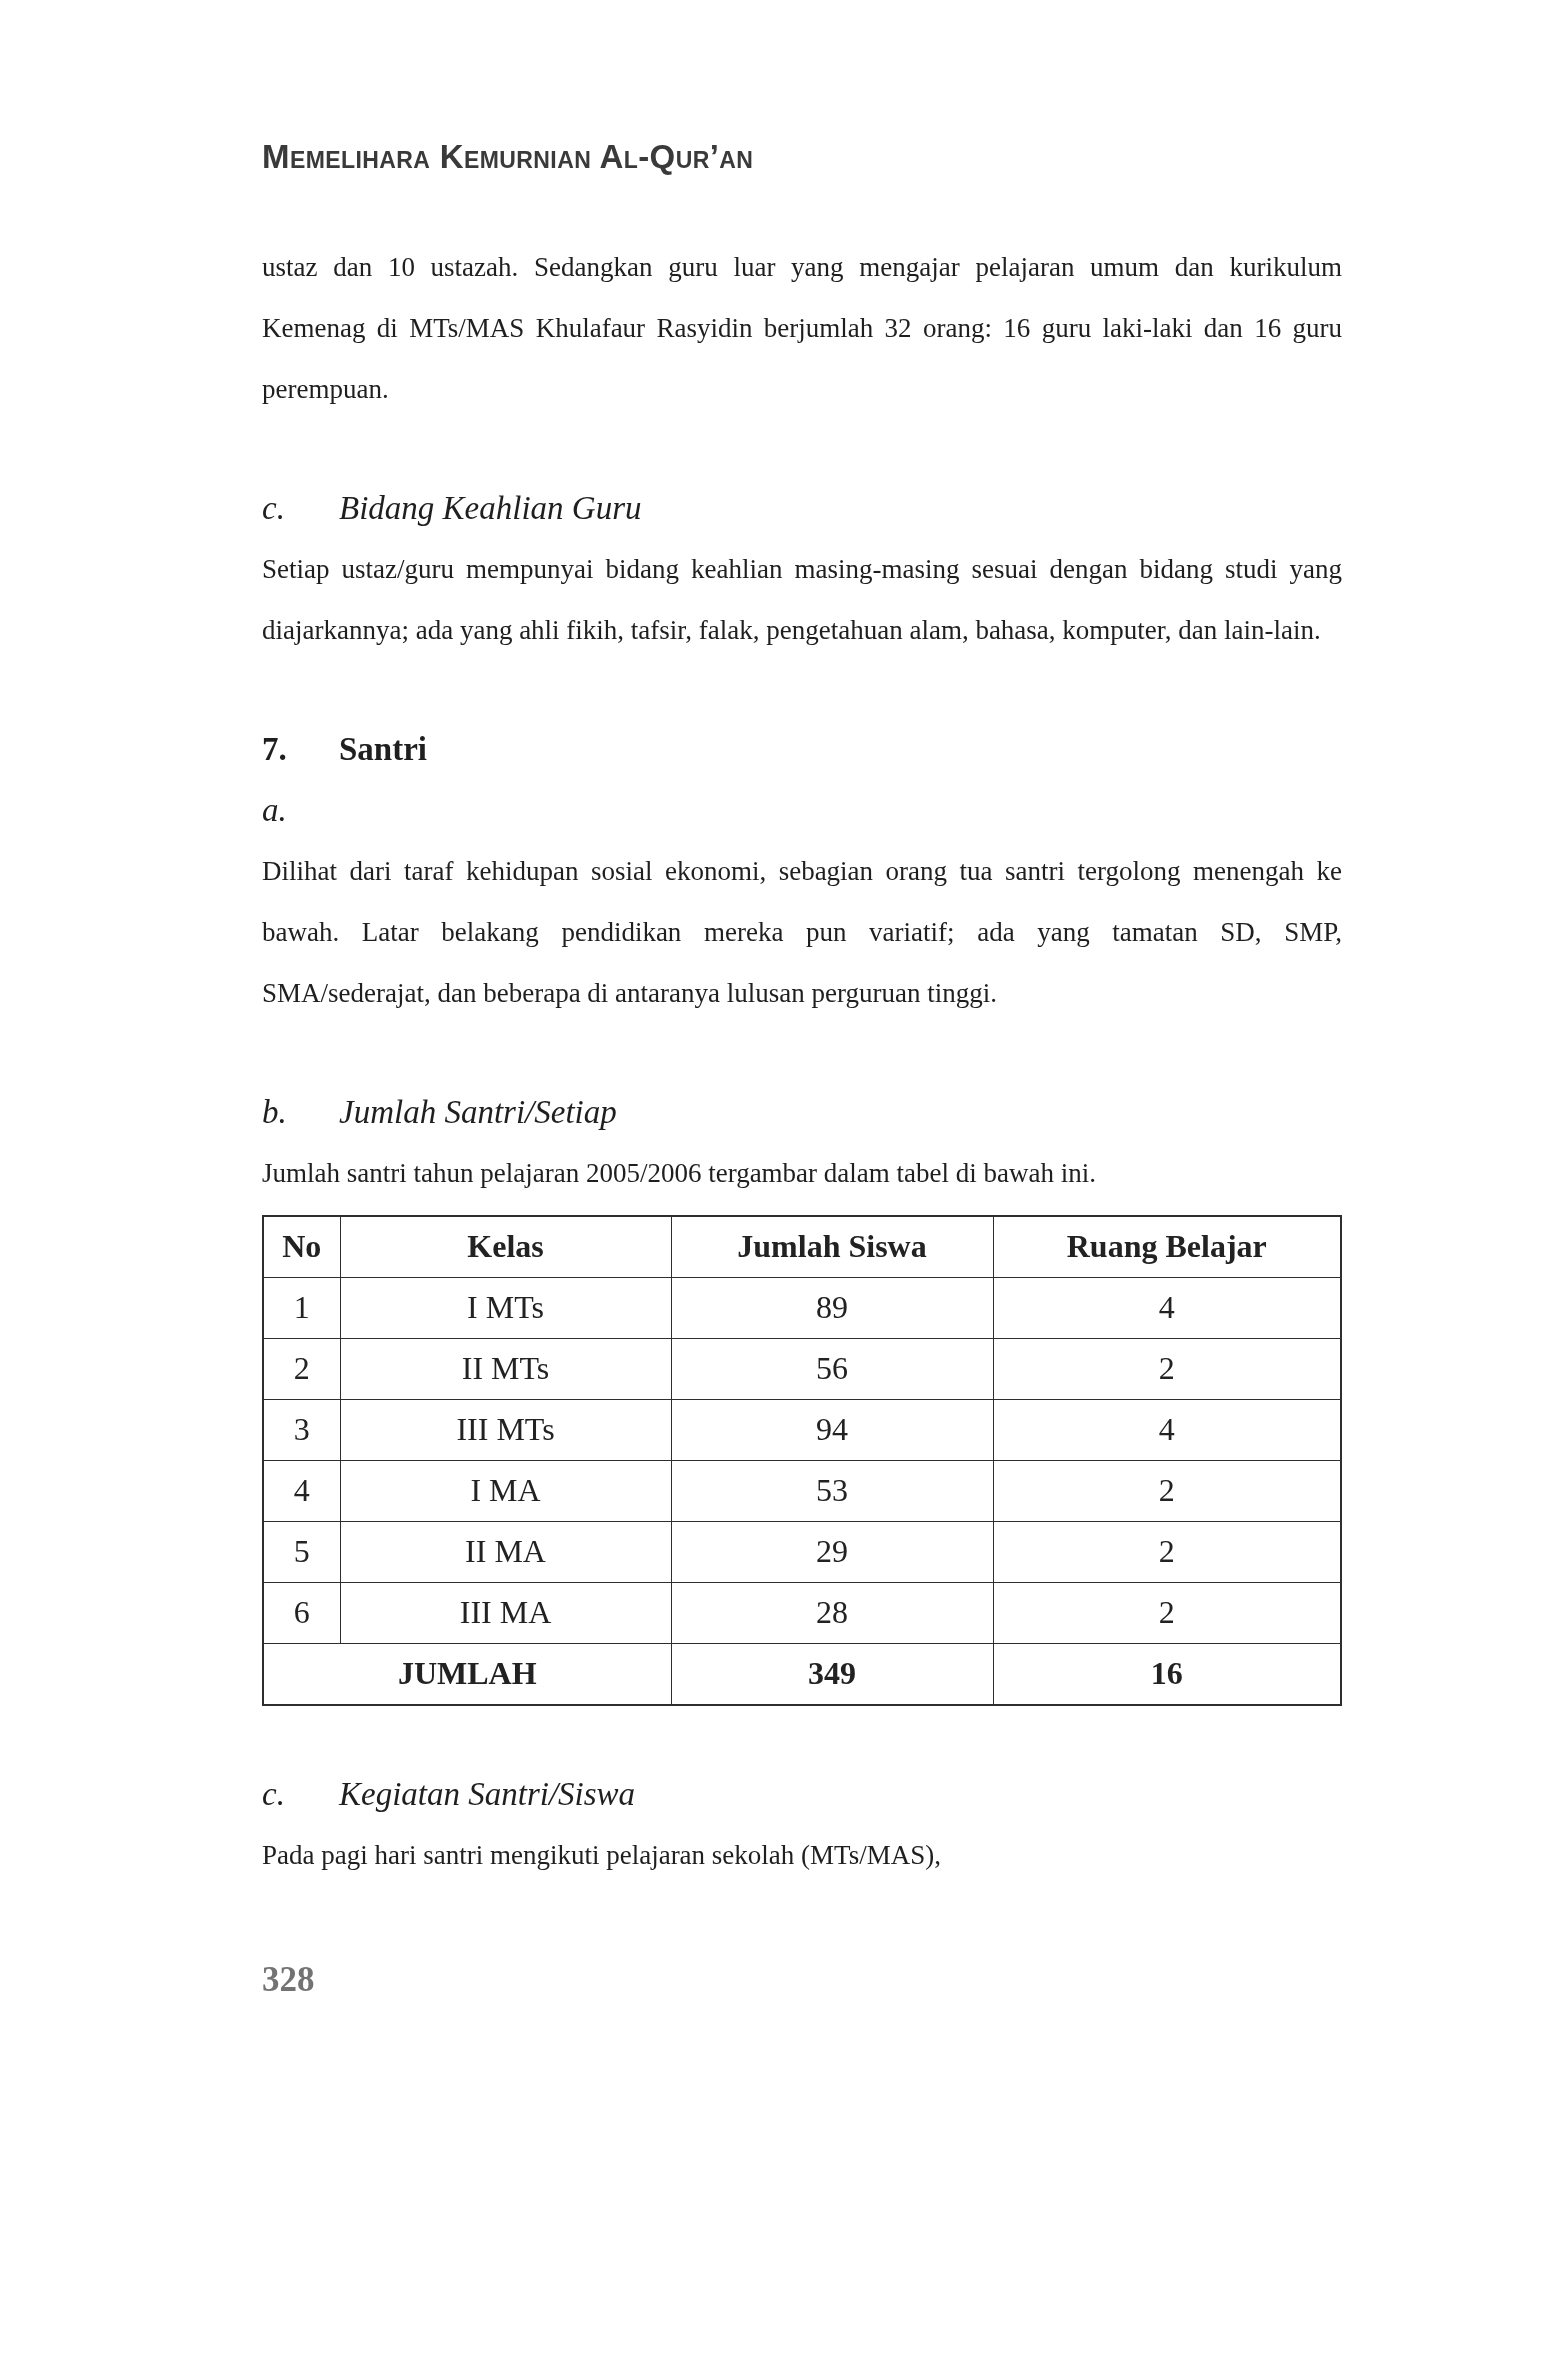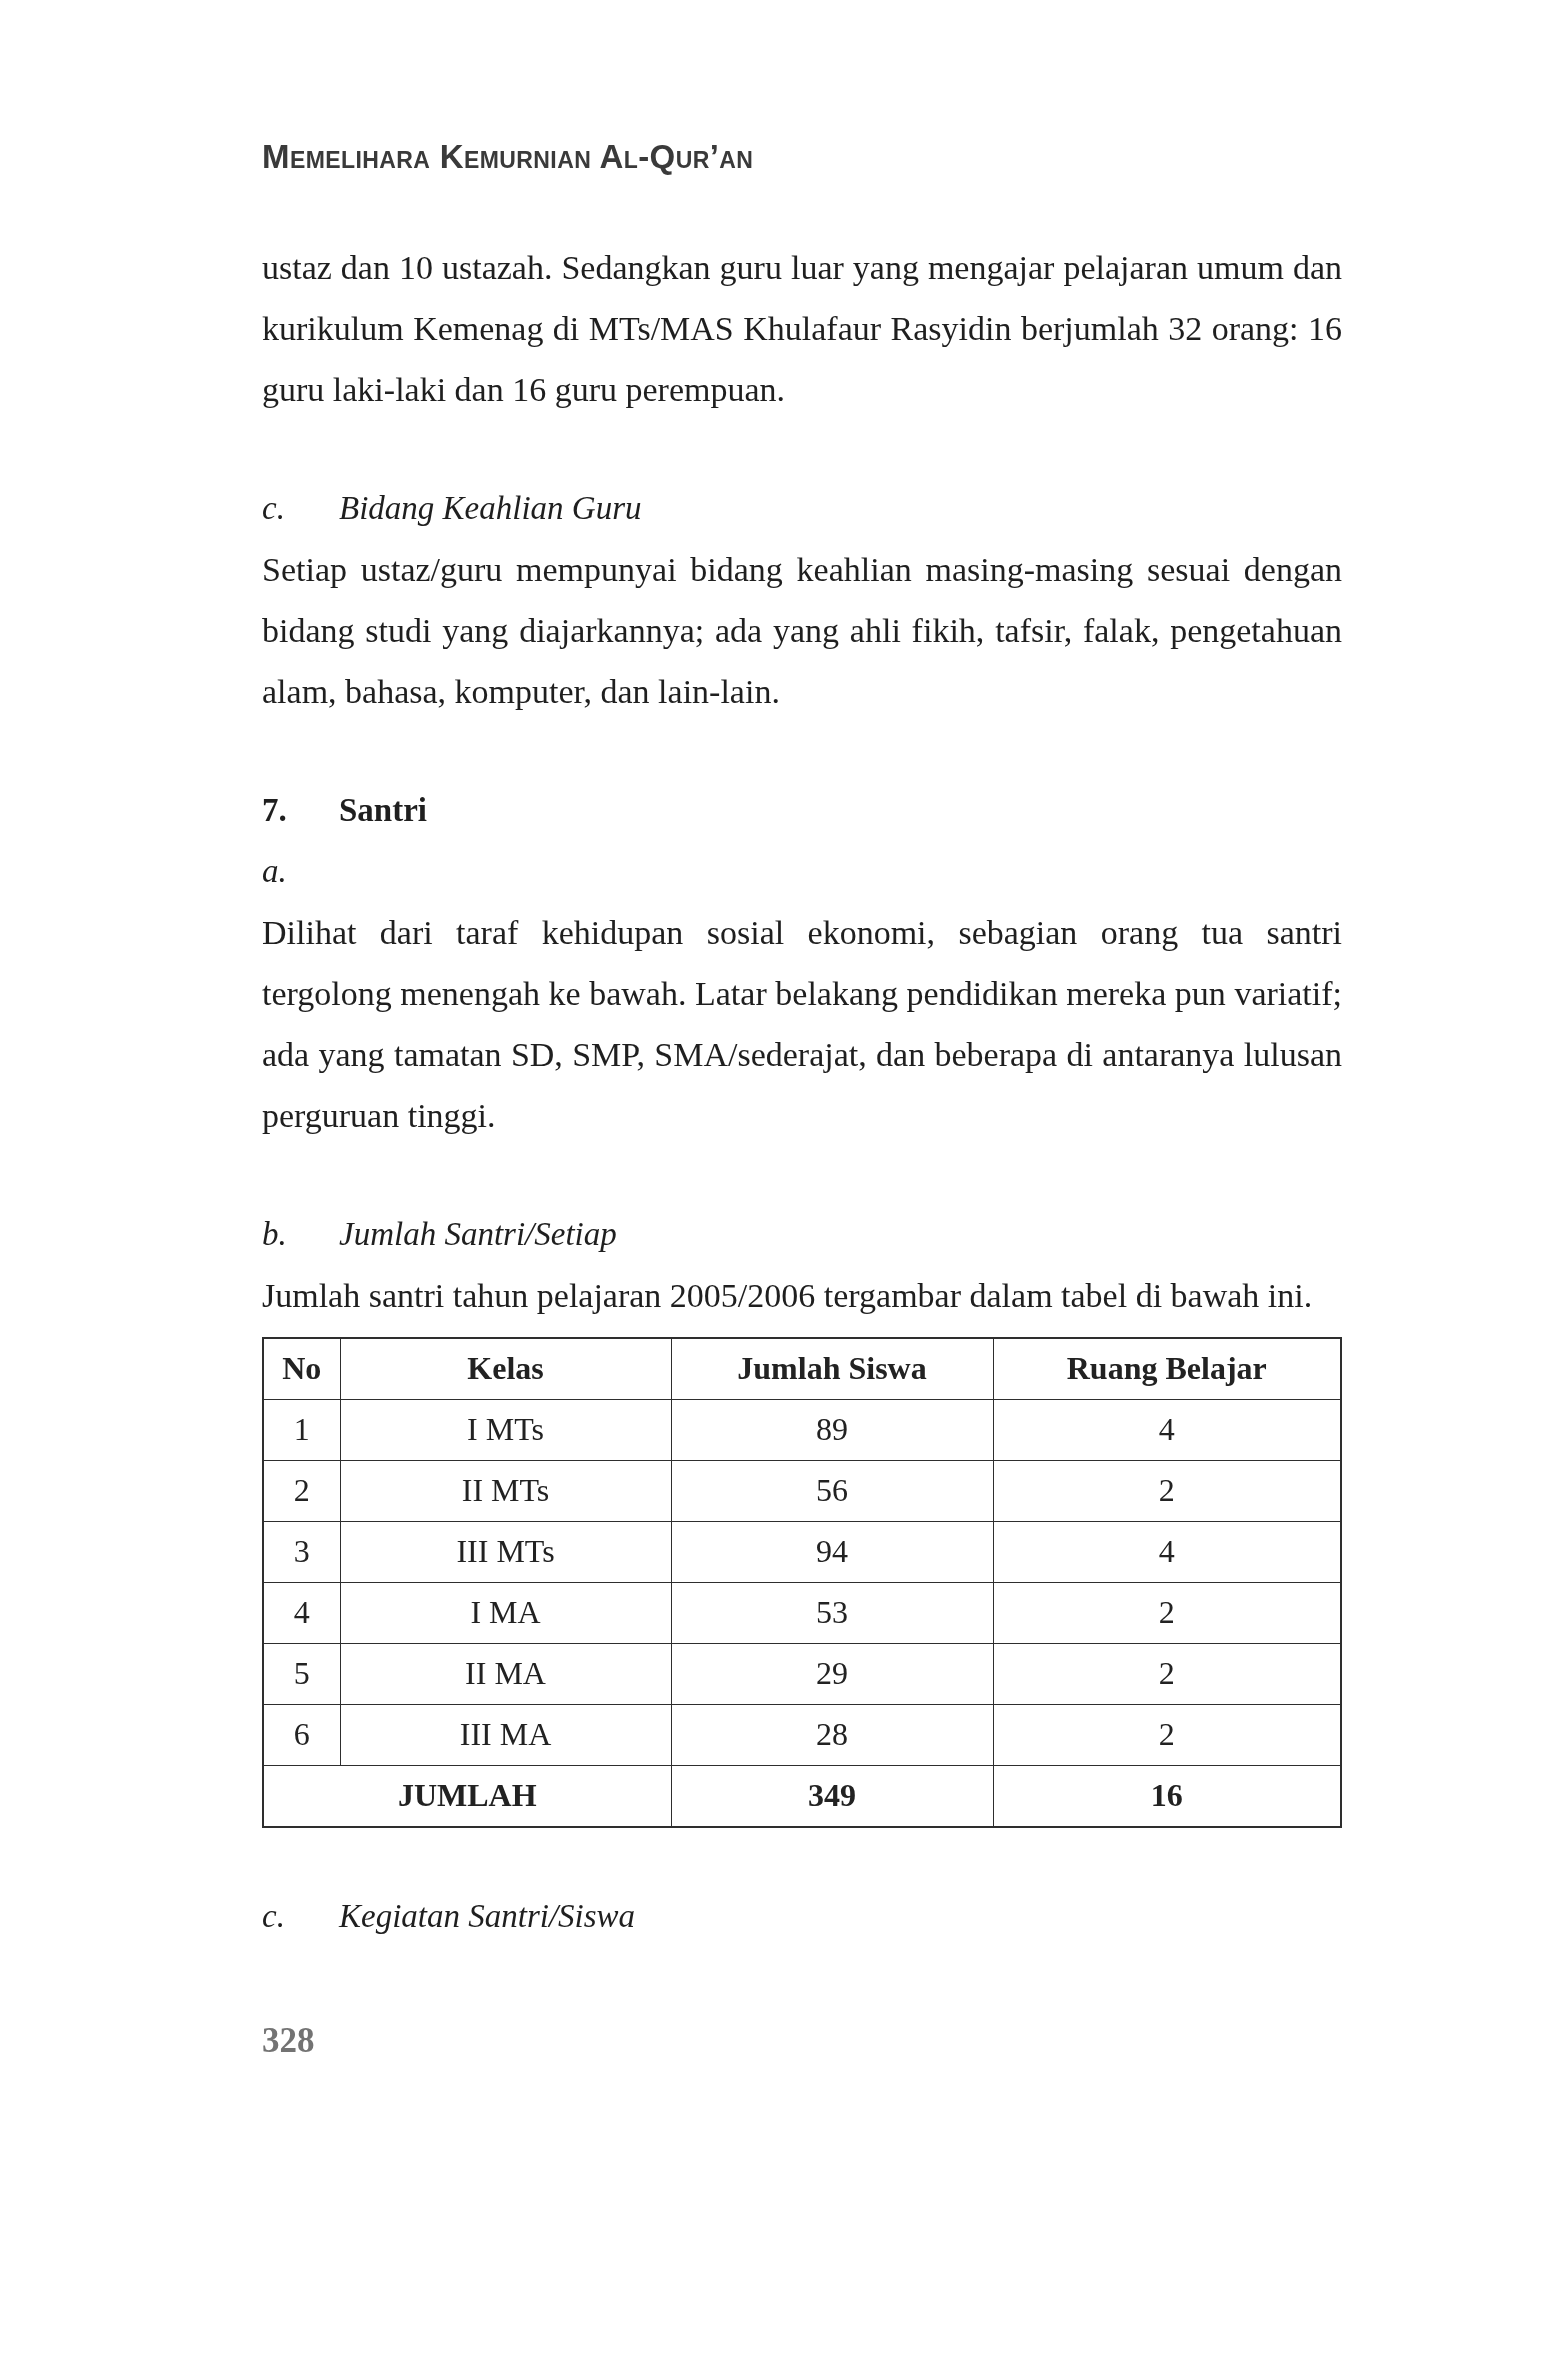--- a/index.html
+++ b/index.html
@@ -25,21 +25,21 @@
   .running-header {
     font-family: "Liberation Sans", sans-serif;
     font-weight: bold;
     font-variant: small-caps;
     font-size: 33px;
     letter-spacing: 0.4px;
     color: #3a3a3a;
     margin-bottom: 61px;
   }
   p.body-text {
-    font-size: 34px;
+    font-size: 27px;
     line-height: 61px;
     text-align: justify;
     margin: 0;
   }
   .subheading {
     display: flex;
     font-size: 33px;
     line-height: 61px;
     margin: 0;
   }
@@ -168,17 +168,18 @@
         <td>16</td>
       </tr>
     </tbody>
   </table>
 
   <div class="subheading italic gap-top">
     <span class="h-label">c.</span>
     <span class="h-title">Kegiatan Santri/Siswa</span>
   </div>
 
+  <p class="body-text">Pada pagi hari santri mengikuti pelajaran sekolah (MTs/MAS),</p>
 
   <div class="page-number">328</div>
 
 </div>
 
 
 </body></html>

